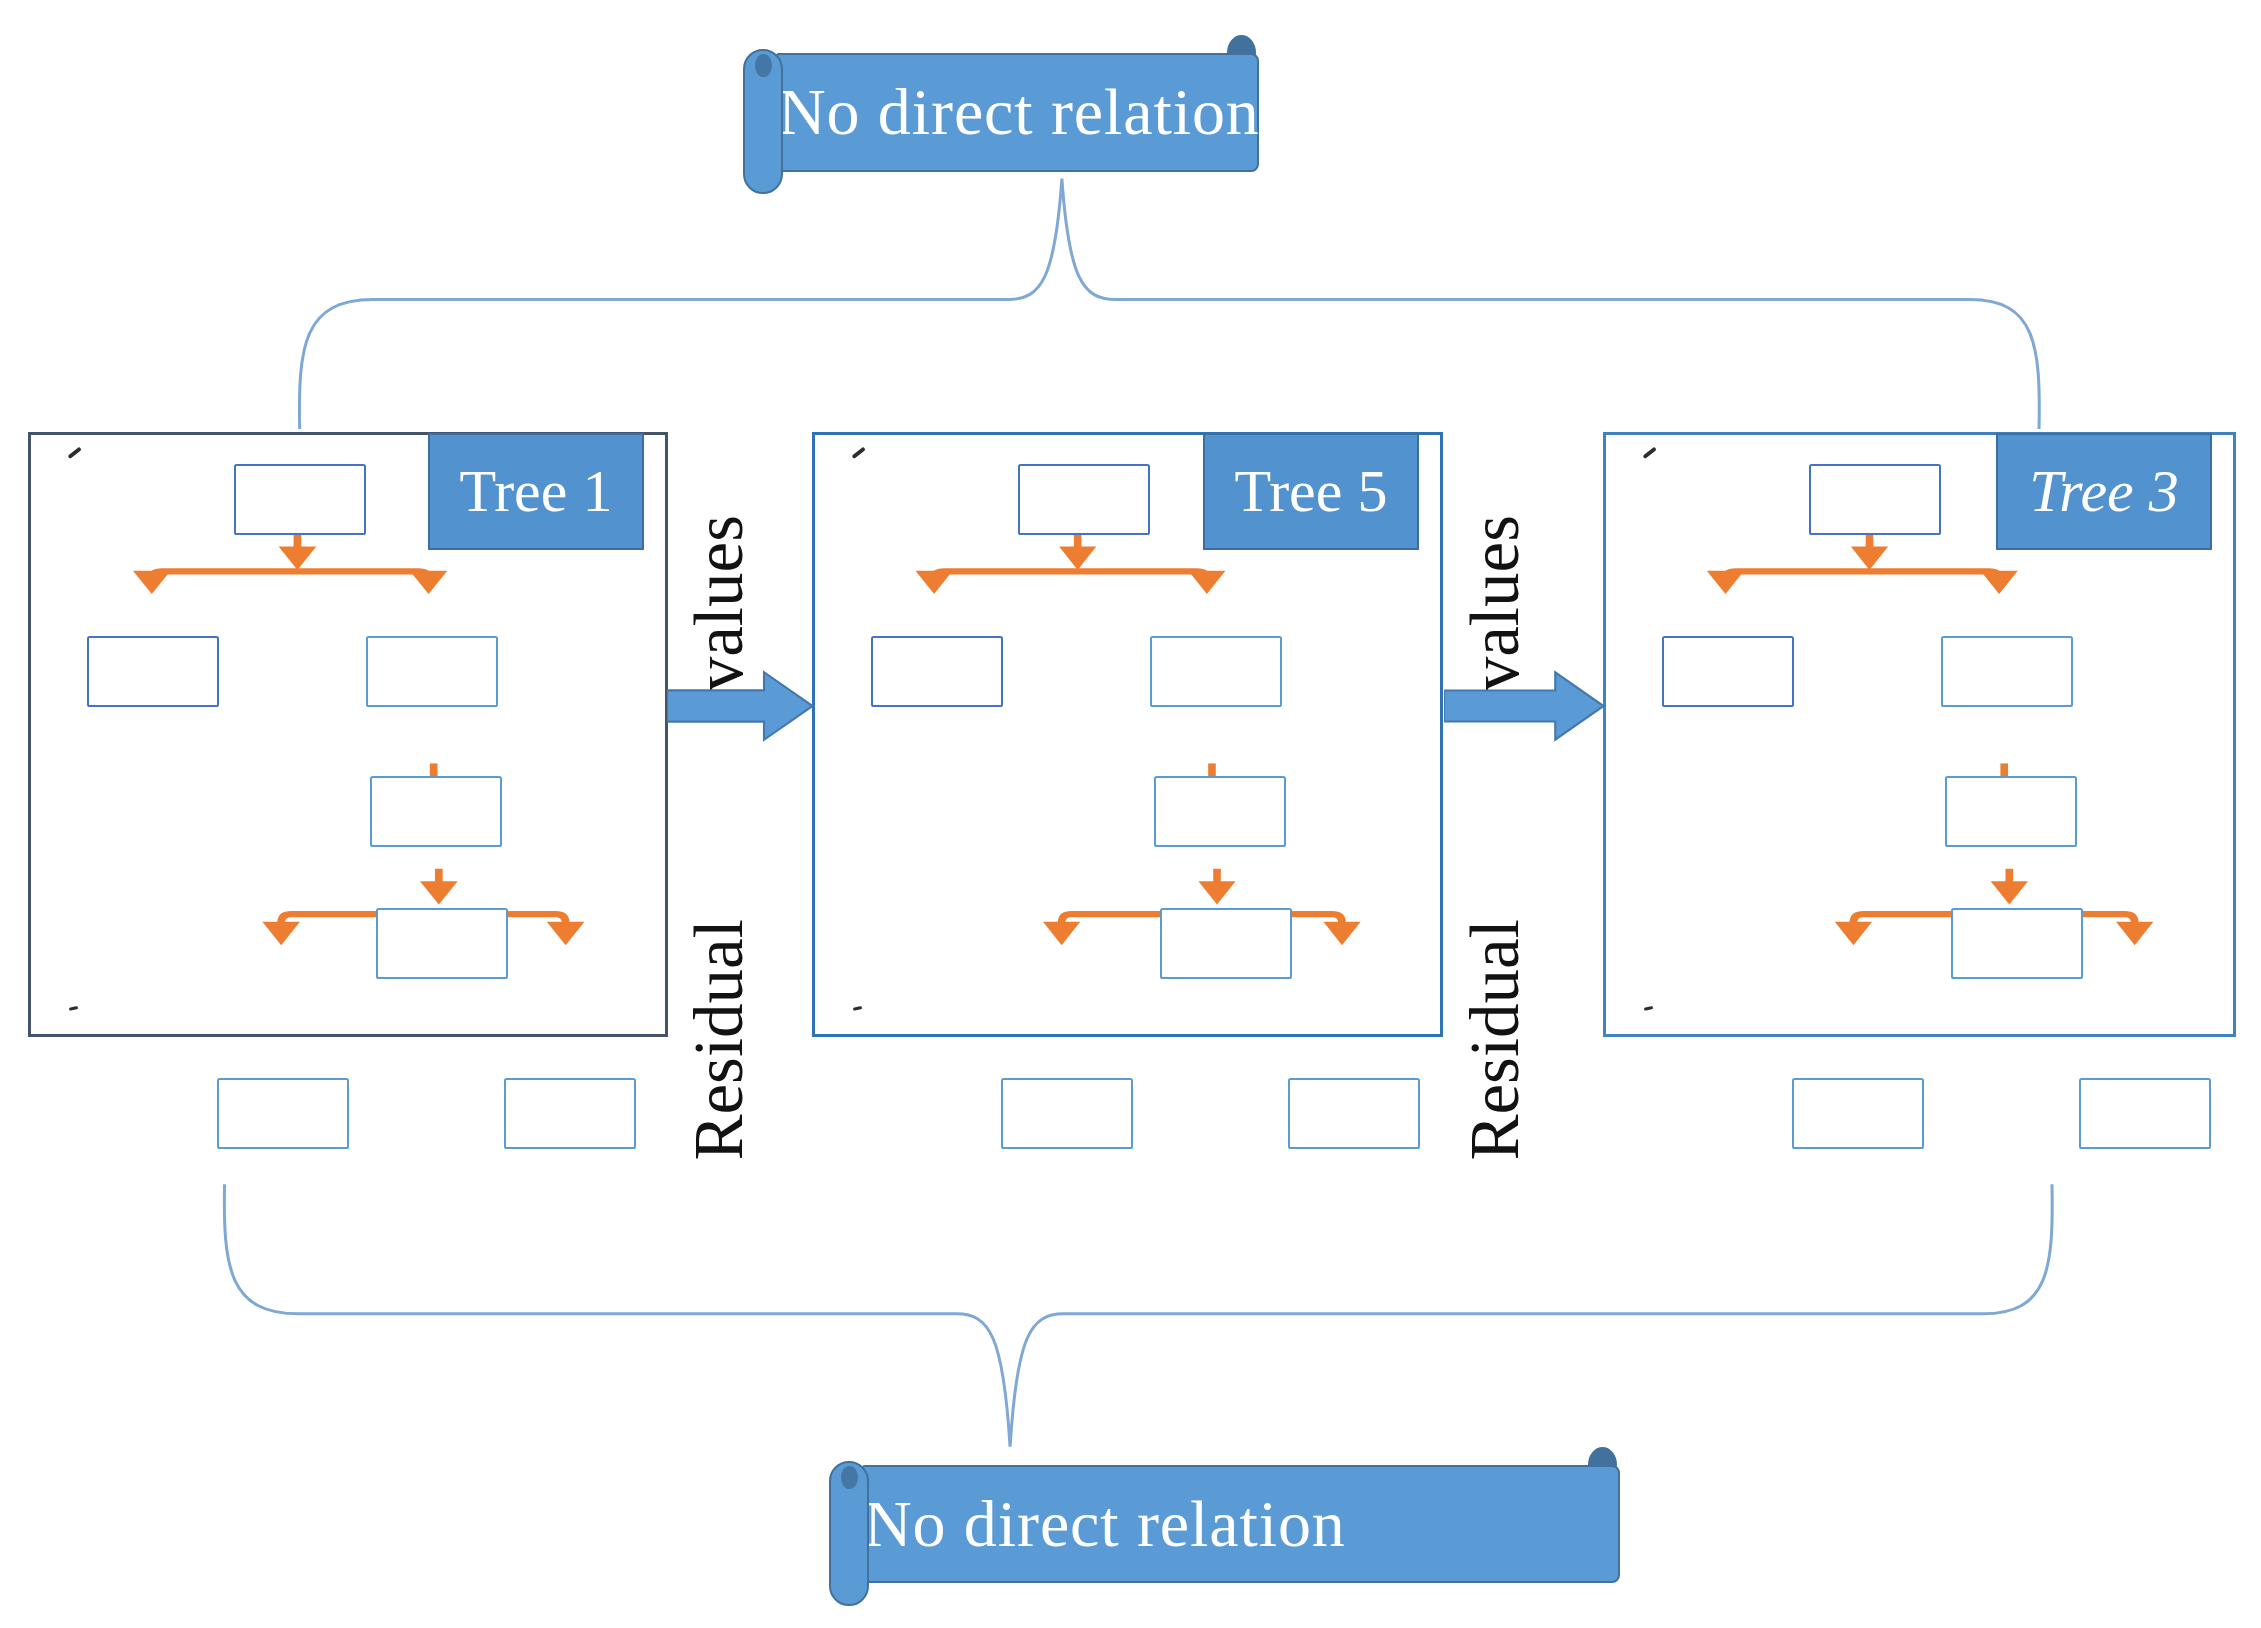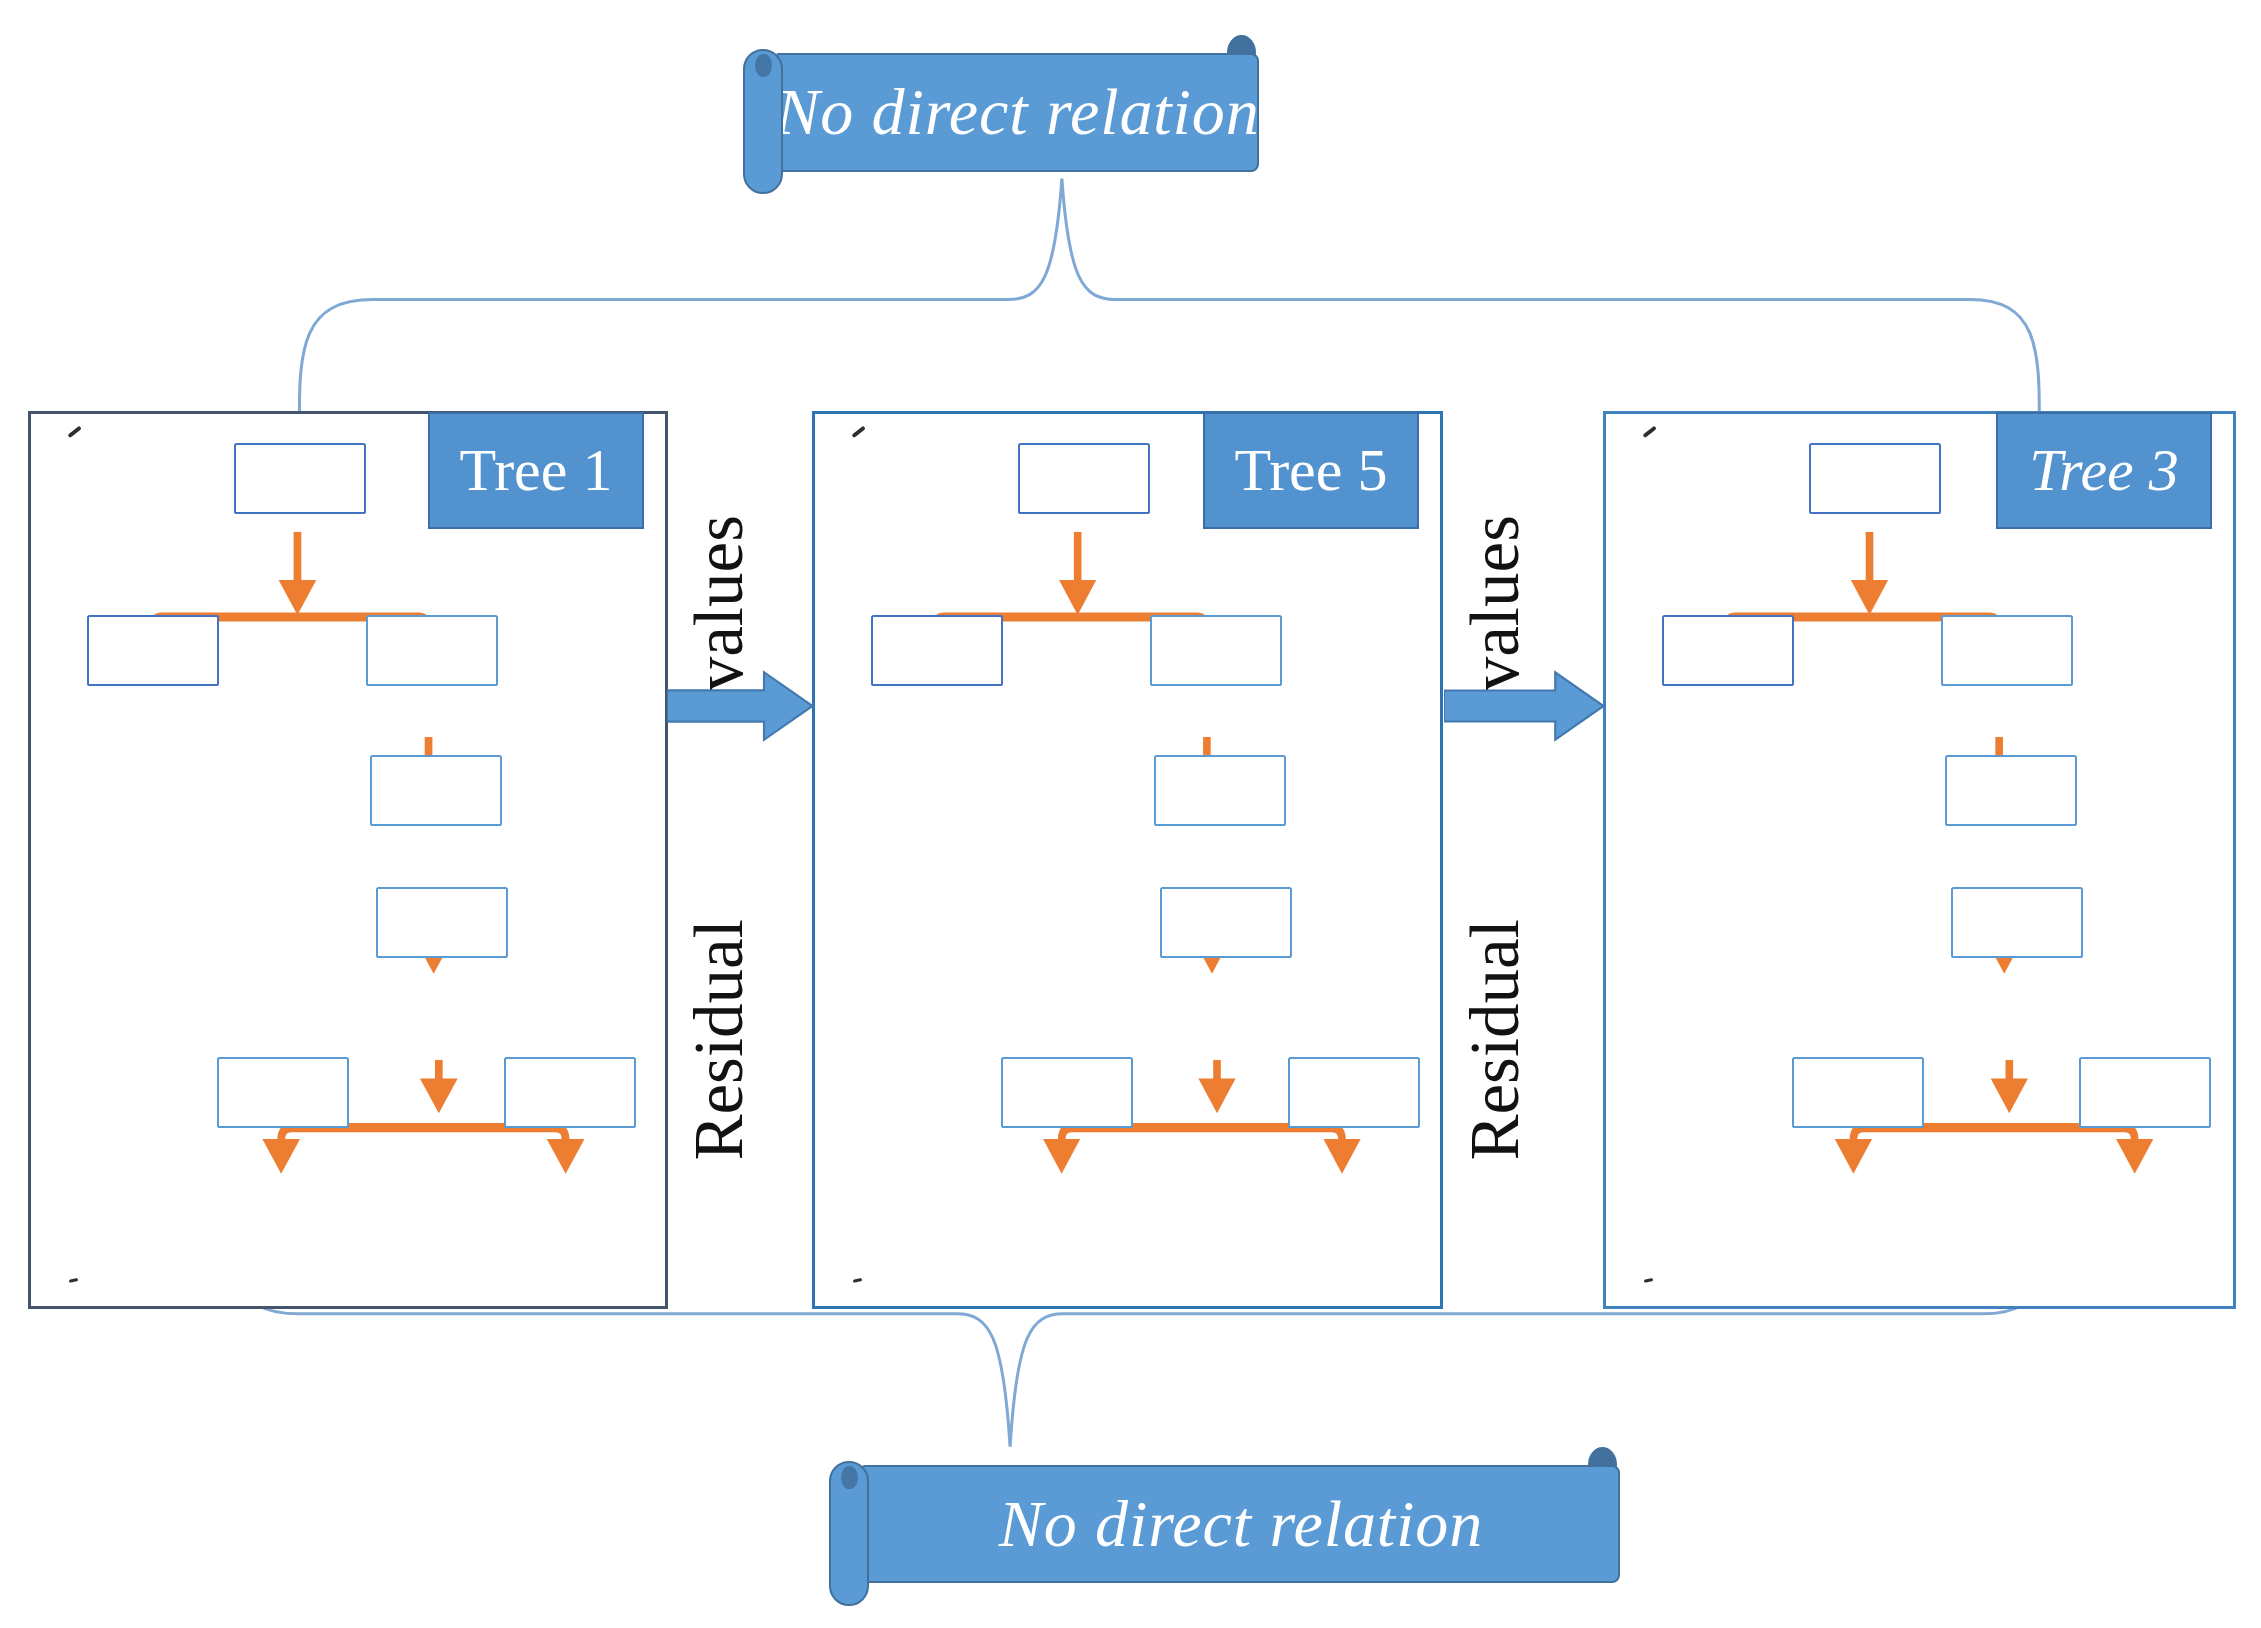--- a/index.html
+++ b/index.html
@@ -28,29 +28,29 @@
   }
   .scroll .roll-hole{
     position:absolute;left:10.4px;top:2.6px;width:16.4px;height:23px;
     background:var(--banner-border);border-radius:50%;opacity:.85;
   }
   .scroll .scroll-body{
     position:absolute;left:33px;right:0;top:4px;
     background:var(--banner-fill);
     border:2.6px solid var(--banner-border);
     border-radius:2.6px 7.8px 7.8px 2.6px;box-sizing:border-box;
-    display:flex;align-items:center;justify-content:center;font-style:italic;
+    display:flex;align-items:center;
   }
   .scroll .banner-text{
     color:#ffffff;font-size:66px;letter-spacing:0.9px;white-space:nowrap;
   }
 
   
   .tree{
-    position:absolute;top:411px;height:898px;
+    position:absolute;top:432px;height:605px;
     background:#ffffff;border:3.5px solid #2E74B5;box-sizing:border-box;
   }
   .tree-label{
     position:absolute;top:-1.7px;right:21px;width:216px;height:117px;
     background:var(--label-fill);border:2.6px solid var(--label-border);
     box-sizing:border-box;display:flex;align-items:center;justify-content:center;
     color:#ffffff;font-size:60px;
   }
   .tree-arrows{position:absolute;left:0;top:0;width:100%;height:100%;}
   .node{

